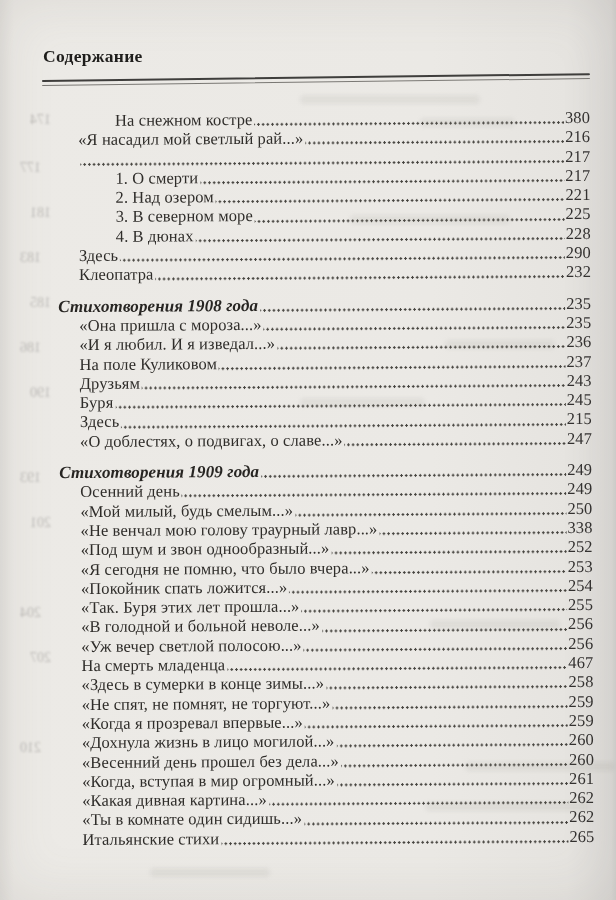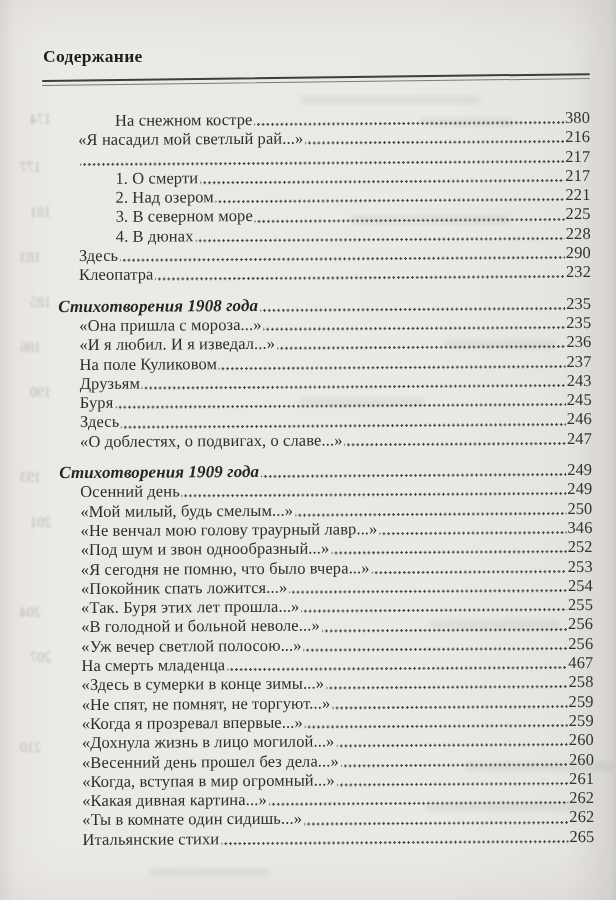--- a/index.html
+++ b/index.html
@@ -194,21 +194,21 @@
         <span class="pagenum">243</span>
       </div>
       <div class="row lvl1">
         <span class="title">Буря</span>
         <span class="dots"></span>
         <span class="pagenum">245</span>
       </div>
       <div class="row lvl1">
         <span class="title">Здесь</span>
         <span class="dots"></span>
-        <span class="pagenum">246</span>
+        <span class="pagenum">215</span>
       </div>
       <div class="row lvl1">
         <span class="title">«О доблестях, о подвигах, о славе...»</span>
         <span class="dots"></span>
         <span class="pagenum">247</span>
       </div>
       <div class="row header-row">
         <span class="title">Стихотворения 1909 года</span>
         <span class="dots"></span>
         <span class="pagenum">249</span>
@@ -219,21 +219,21 @@
         <span class="pagenum">249</span>
       </div>
       <div class="row lvl1">
         <span class="title">«Мой милый, будь смелым...»</span>
         <span class="dots"></span>
         <span class="pagenum">250</span>
       </div>
       <div class="row lvl1">
         <span class="title">«Не венчал мою голову траурный лавр...»</span>
         <span class="dots"></span>
-        <span class="pagenum">346</span>
+        <span class="pagenum">338</span>
       </div>
       <div class="row lvl1">
         <span class="title">«Под шум и звон однообразный...»</span>
         <span class="dots"></span>
         <span class="pagenum">252</span>
       </div>
       <div class="row lvl1">
         <span class="title">«Я сегодня не помню, что было вчера...»</span>
         <span class="dots"></span>
         <span class="pagenum">253</span>

